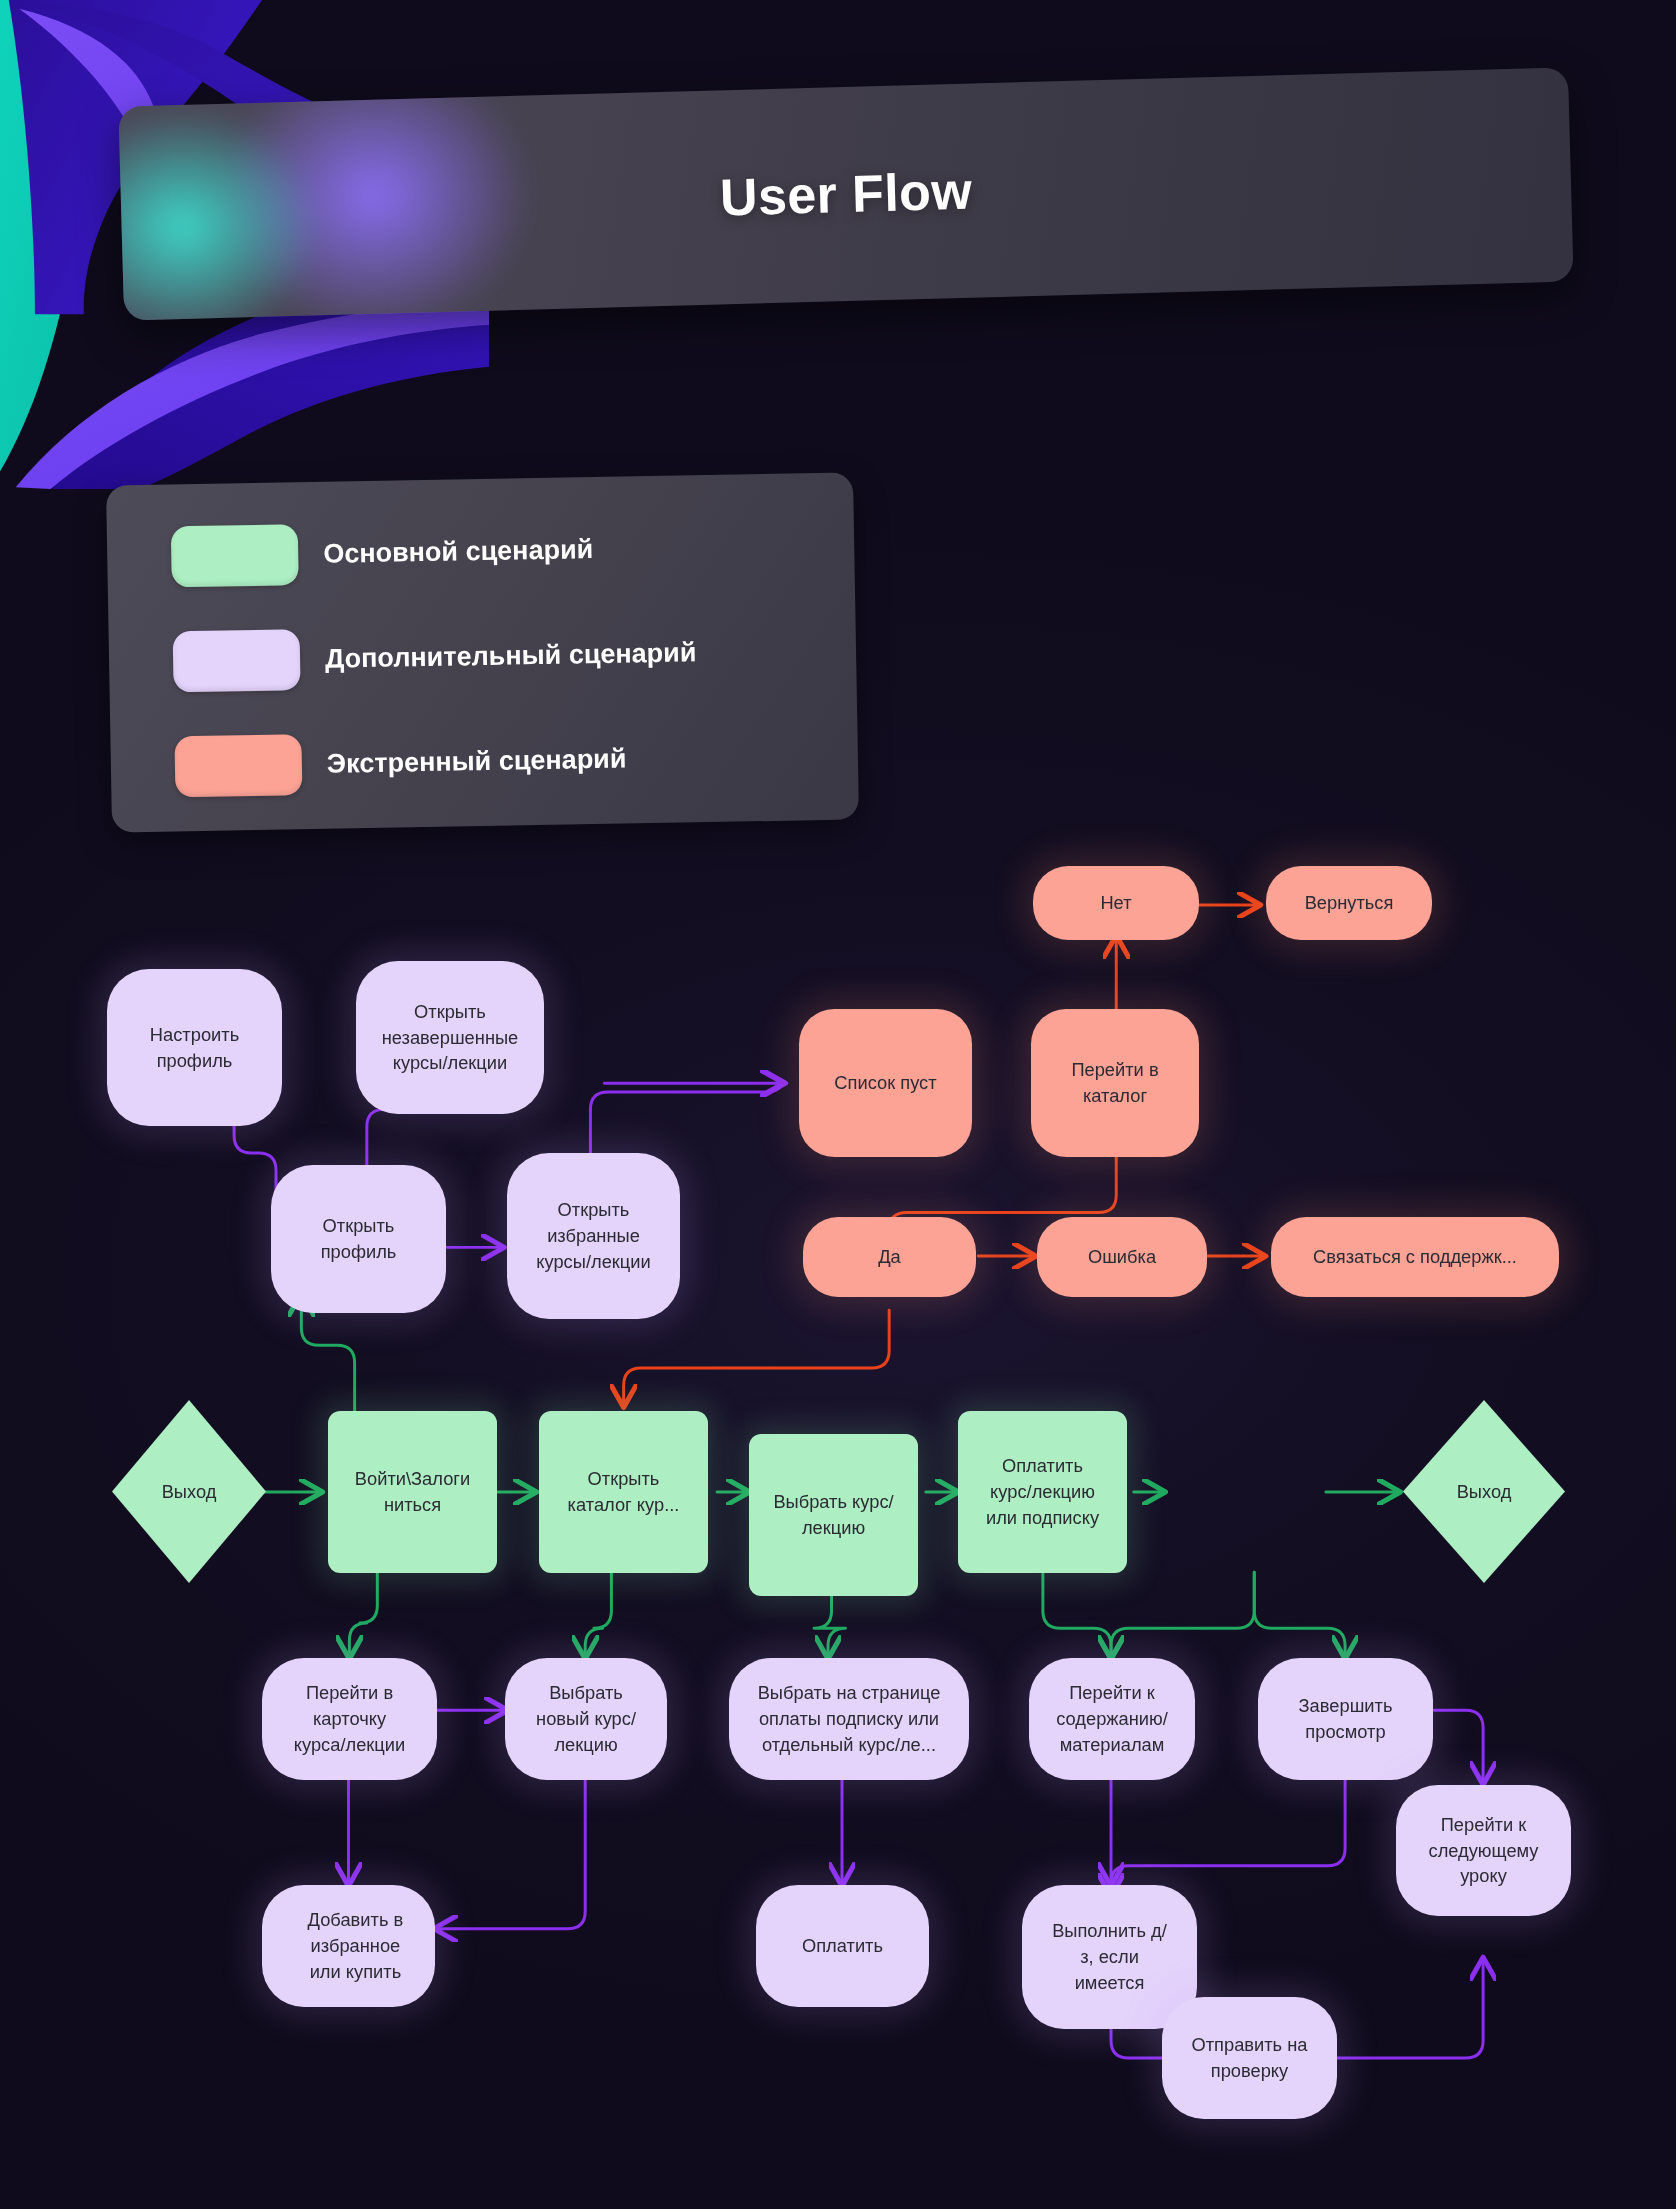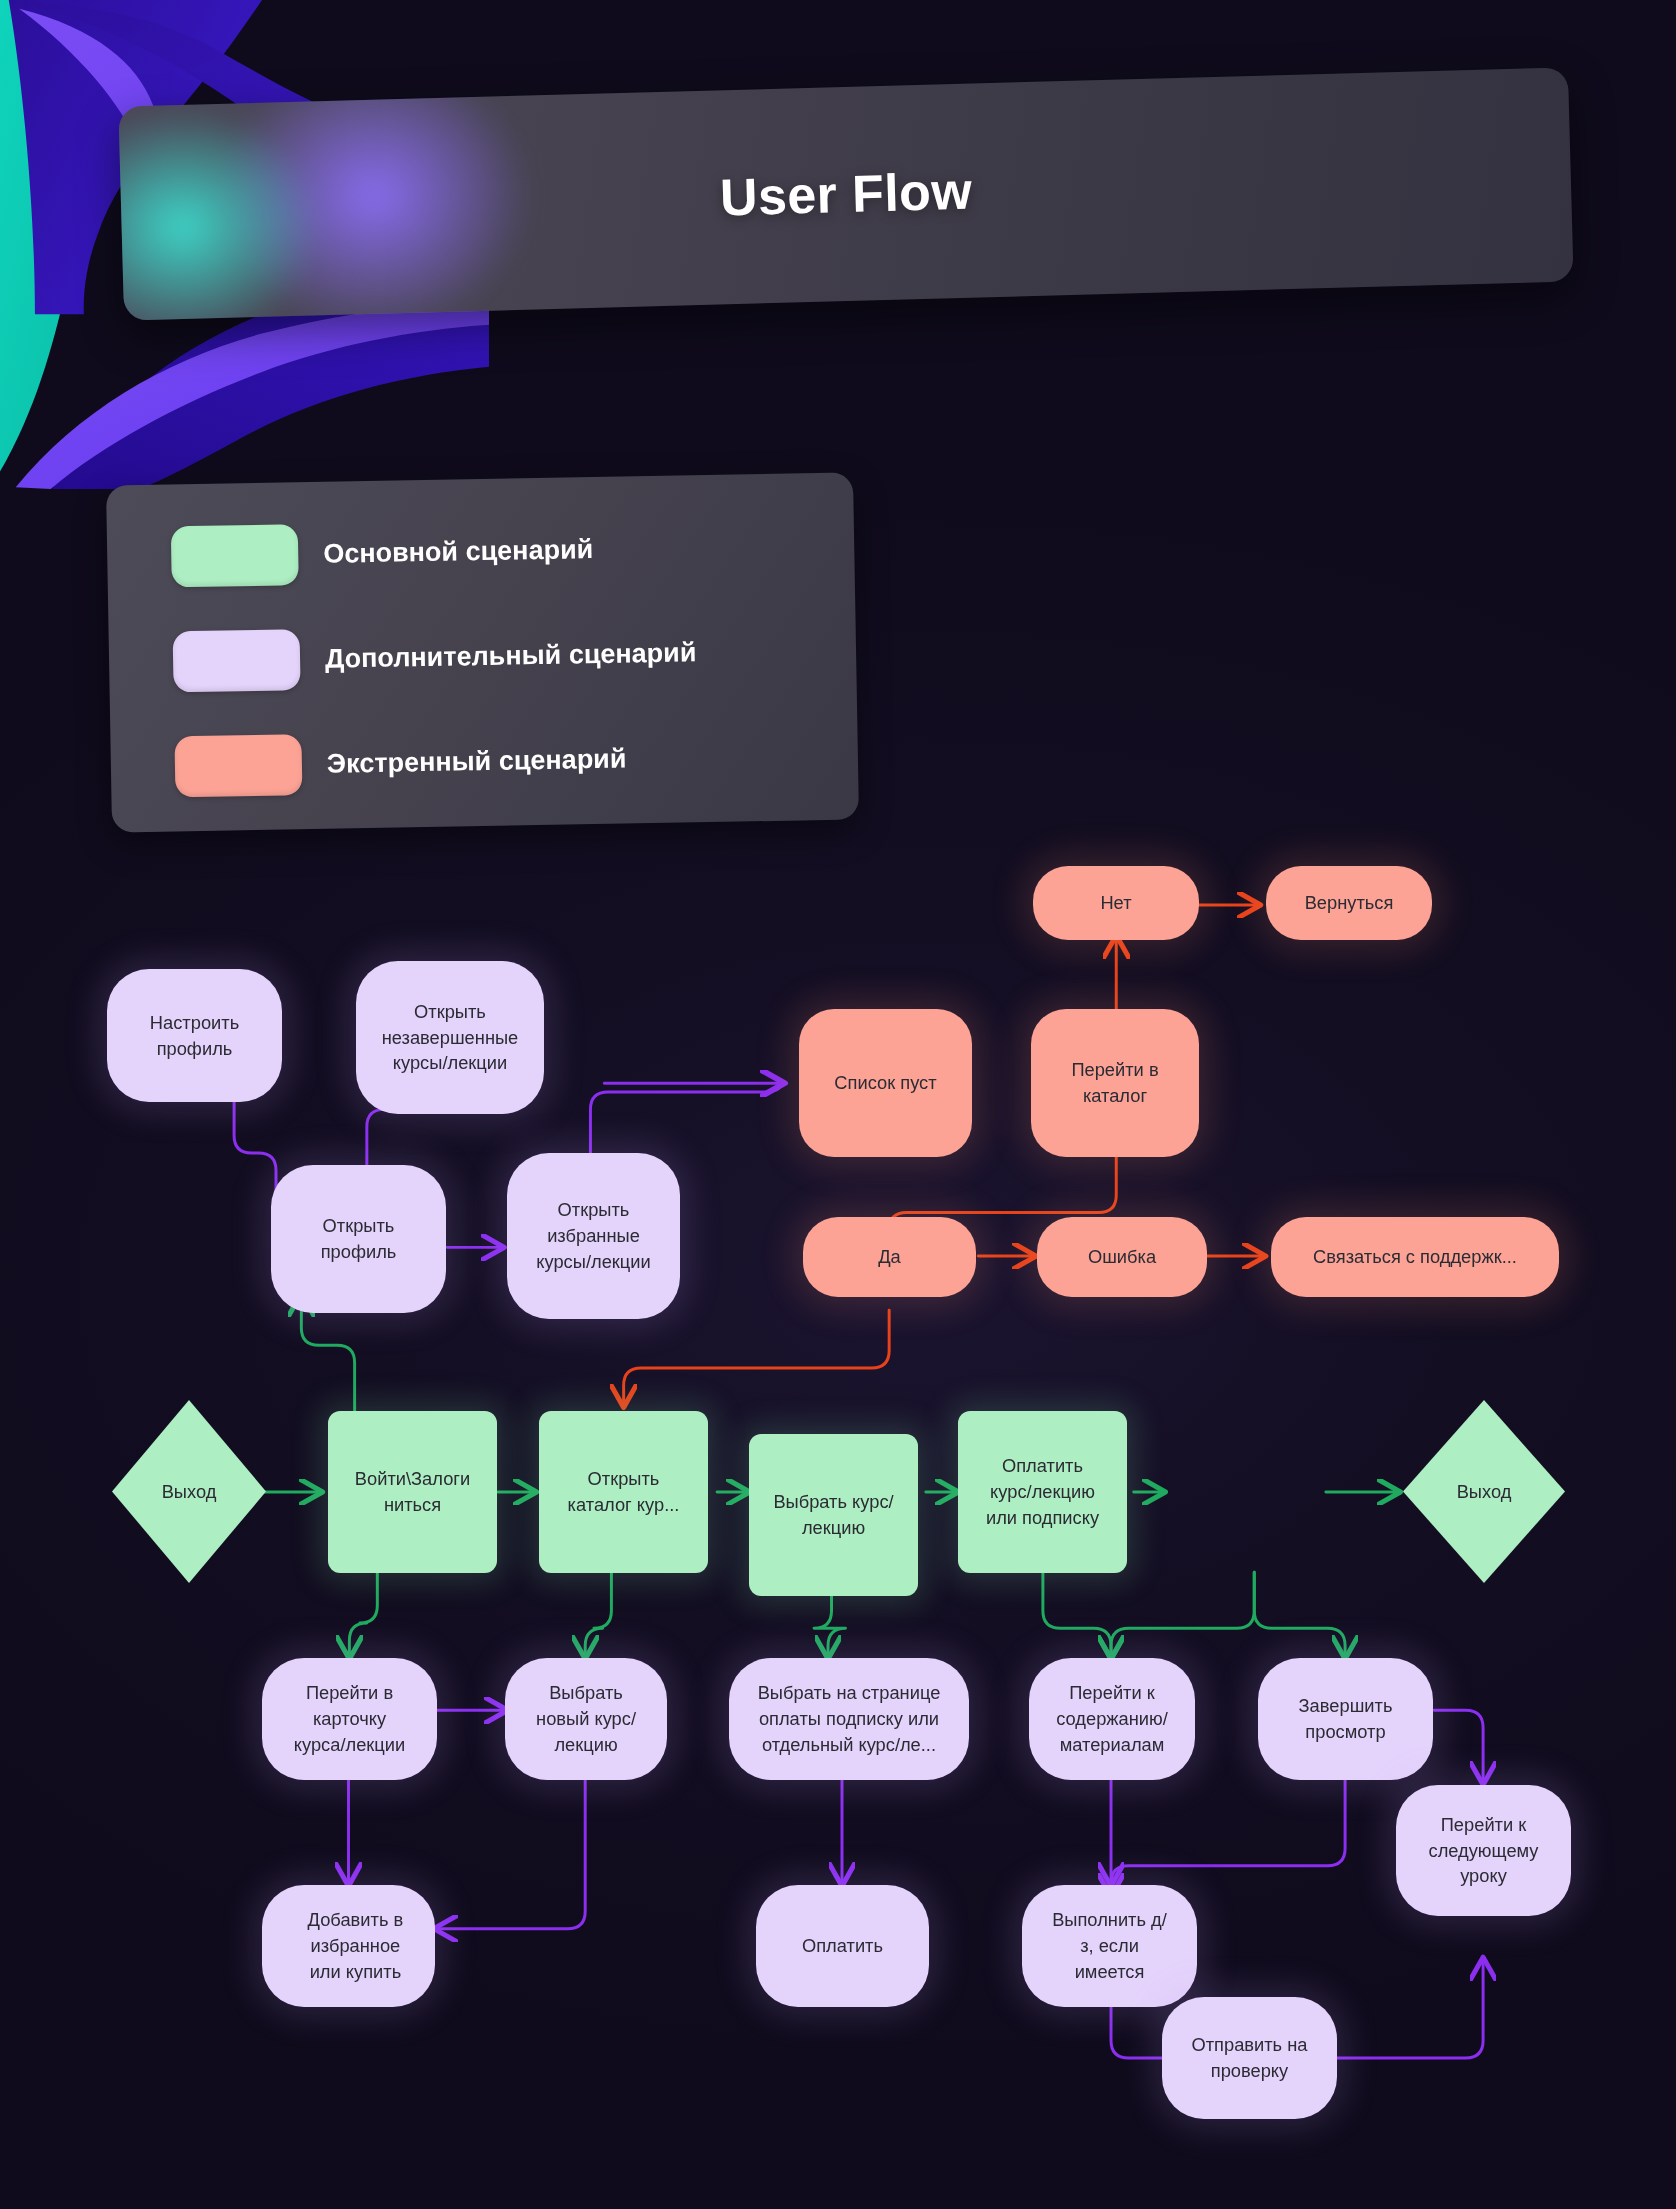--- a/index.html
+++ b/index.html
@@ -277,21 +277,21 @@
     <div class="node n-green" style="left:958px; top:1411px; width:169px; height:162px;">
       <span class="t">Оплатить<br>курс/лекцию<br>или подписку</span>
     </div>
 
 
     <div class="node n-diamond" style="left:1403px; top:1400px; width:162px; height:183px;">
       <div class="dia"></div>
       <span class="t">Выход</span>
     </div>
 
-    <div class="node n-purple" style="left:107px; top:969px; width:175px; height:133px;">
+    <div class="node n-purple" style="left:107px; top:969px; width:175px; height:157px;">
       <span class="t">Настроить<br>профиль</span>
     </div>
 
     <div class="node n-purple" style="left:356px; top:961px; width:188px; height:153px;">
       <span class="t">Открыть<br>незавершенные<br>курсы/лекции</span>
     </div>
 
     <div class="node n-purple" style="left:271px; top:1165px; width:175px; height:148px;">
       <span class="t">Открыть<br>профиль</span>
     </div>
@@ -349,21 +349,21 @@
     </div>
 
     <div class="node n-purple" style="left:262px; top:1885px; width:173px; height:122px;padding-left:26px;">
       <span class="t">Добавить в<br>избранное<br>или купить</span>
     </div>
 
     <div class="node n-purple" style="left:756px; top:1885px; width:173px; height:122px;">
       <span class="t">Оплатить</span>
     </div>
 
-    <div class="node n-purple" style="left:1022px; top:1885px; width:175px; height:122px;">
+    <div class="node n-purple" style="left:1022px; top:1885px; width:175px; height:144px;">
       <span class="t">Выполнить д/<br>з, если<br>имеется</span>
     </div>
 
     <div class="node n-purple" style="left:1396px; top:1785px; width:175px; height:131px;">
       <span class="t">Перейти к<br>следующему<br>уроку</span>
     </div>
 
     <div class="node n-purple" style="left:1162px; top:1997px; width:175px; height:122px;">
       <span class="t">Отправить на<br>проверку</span>
     </div>

